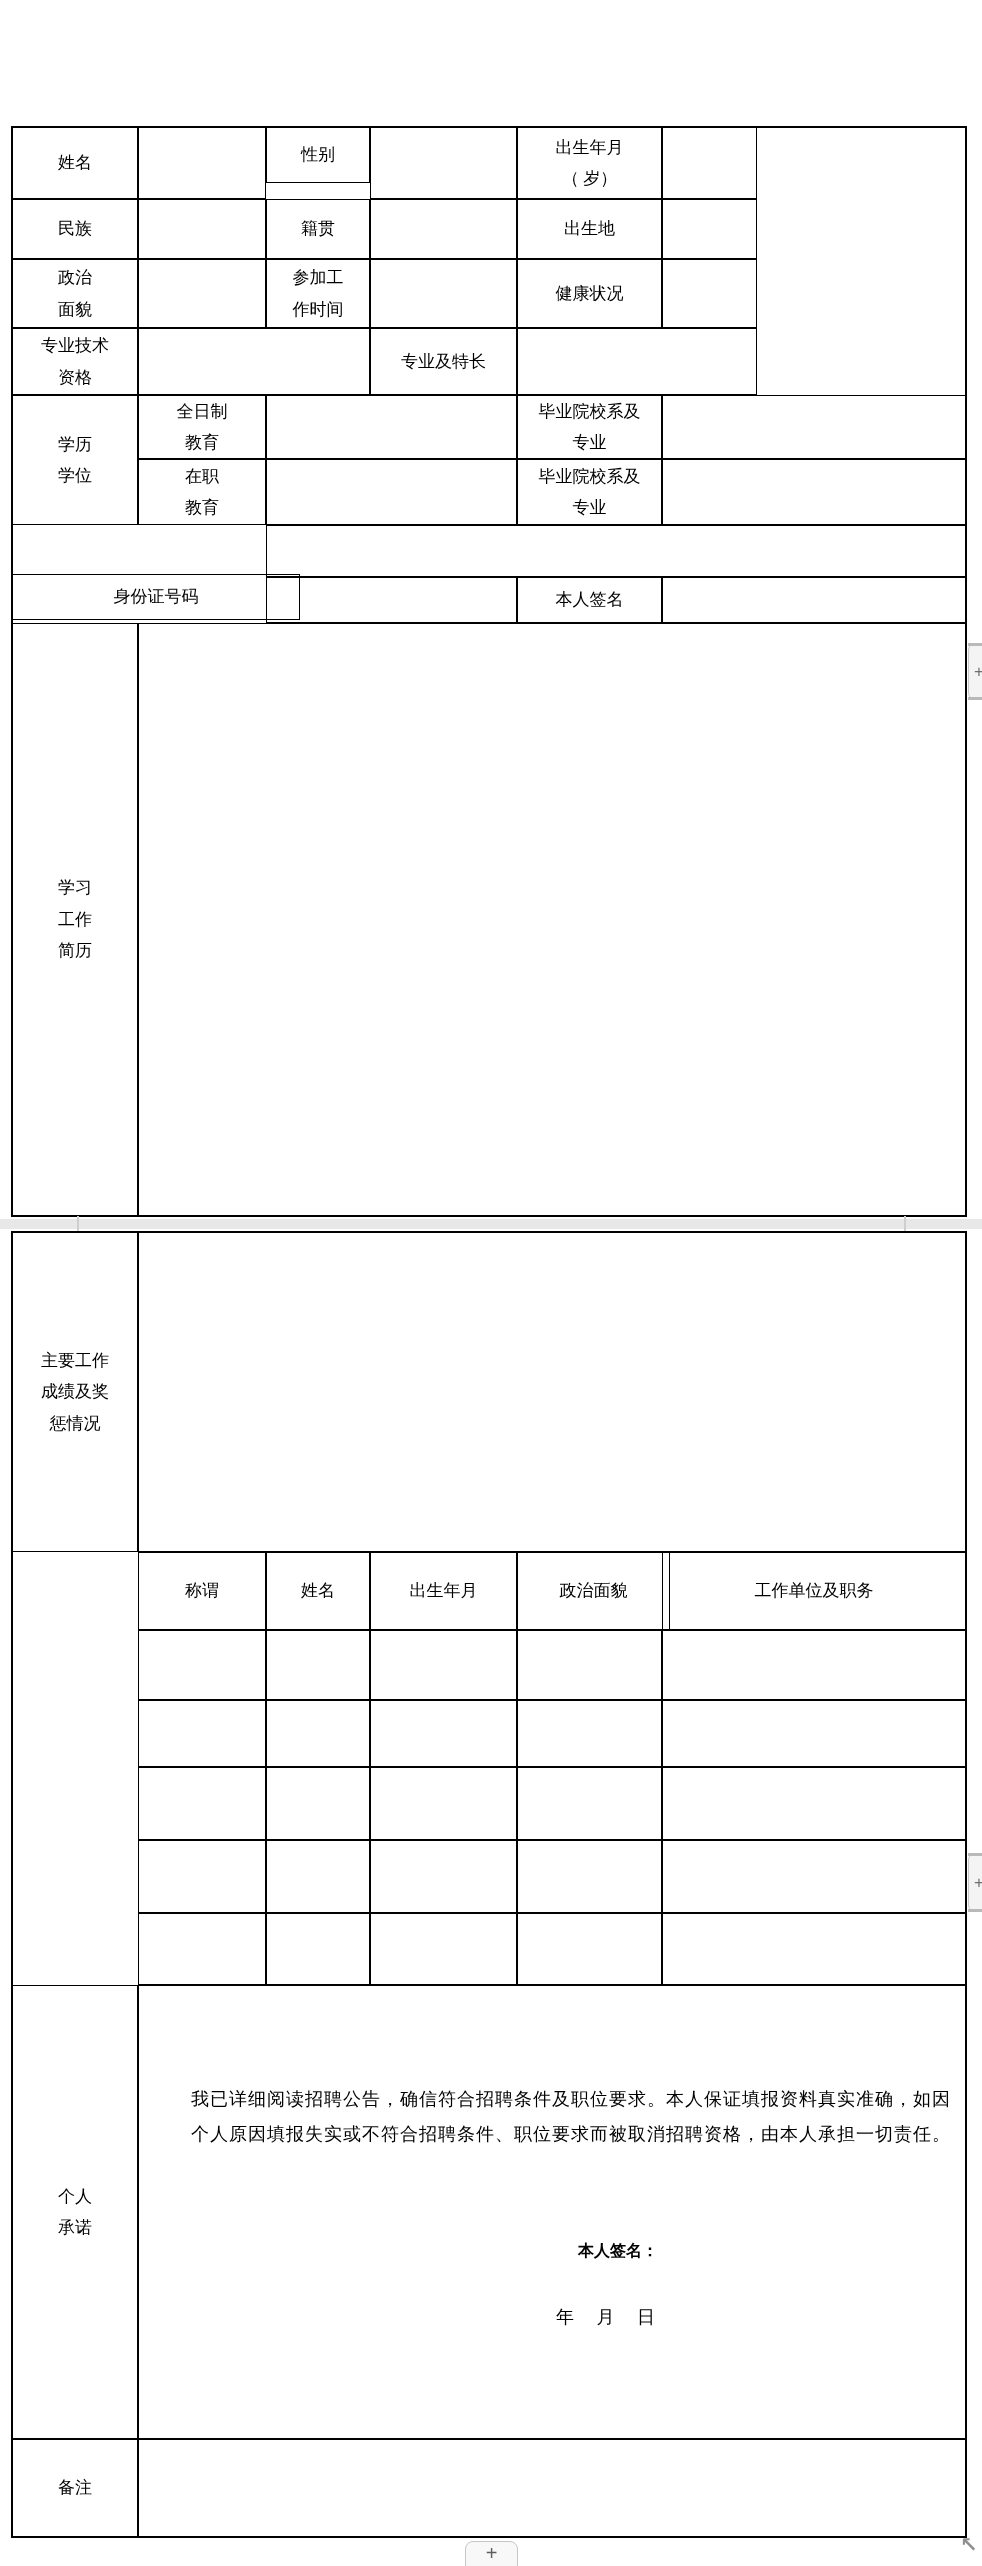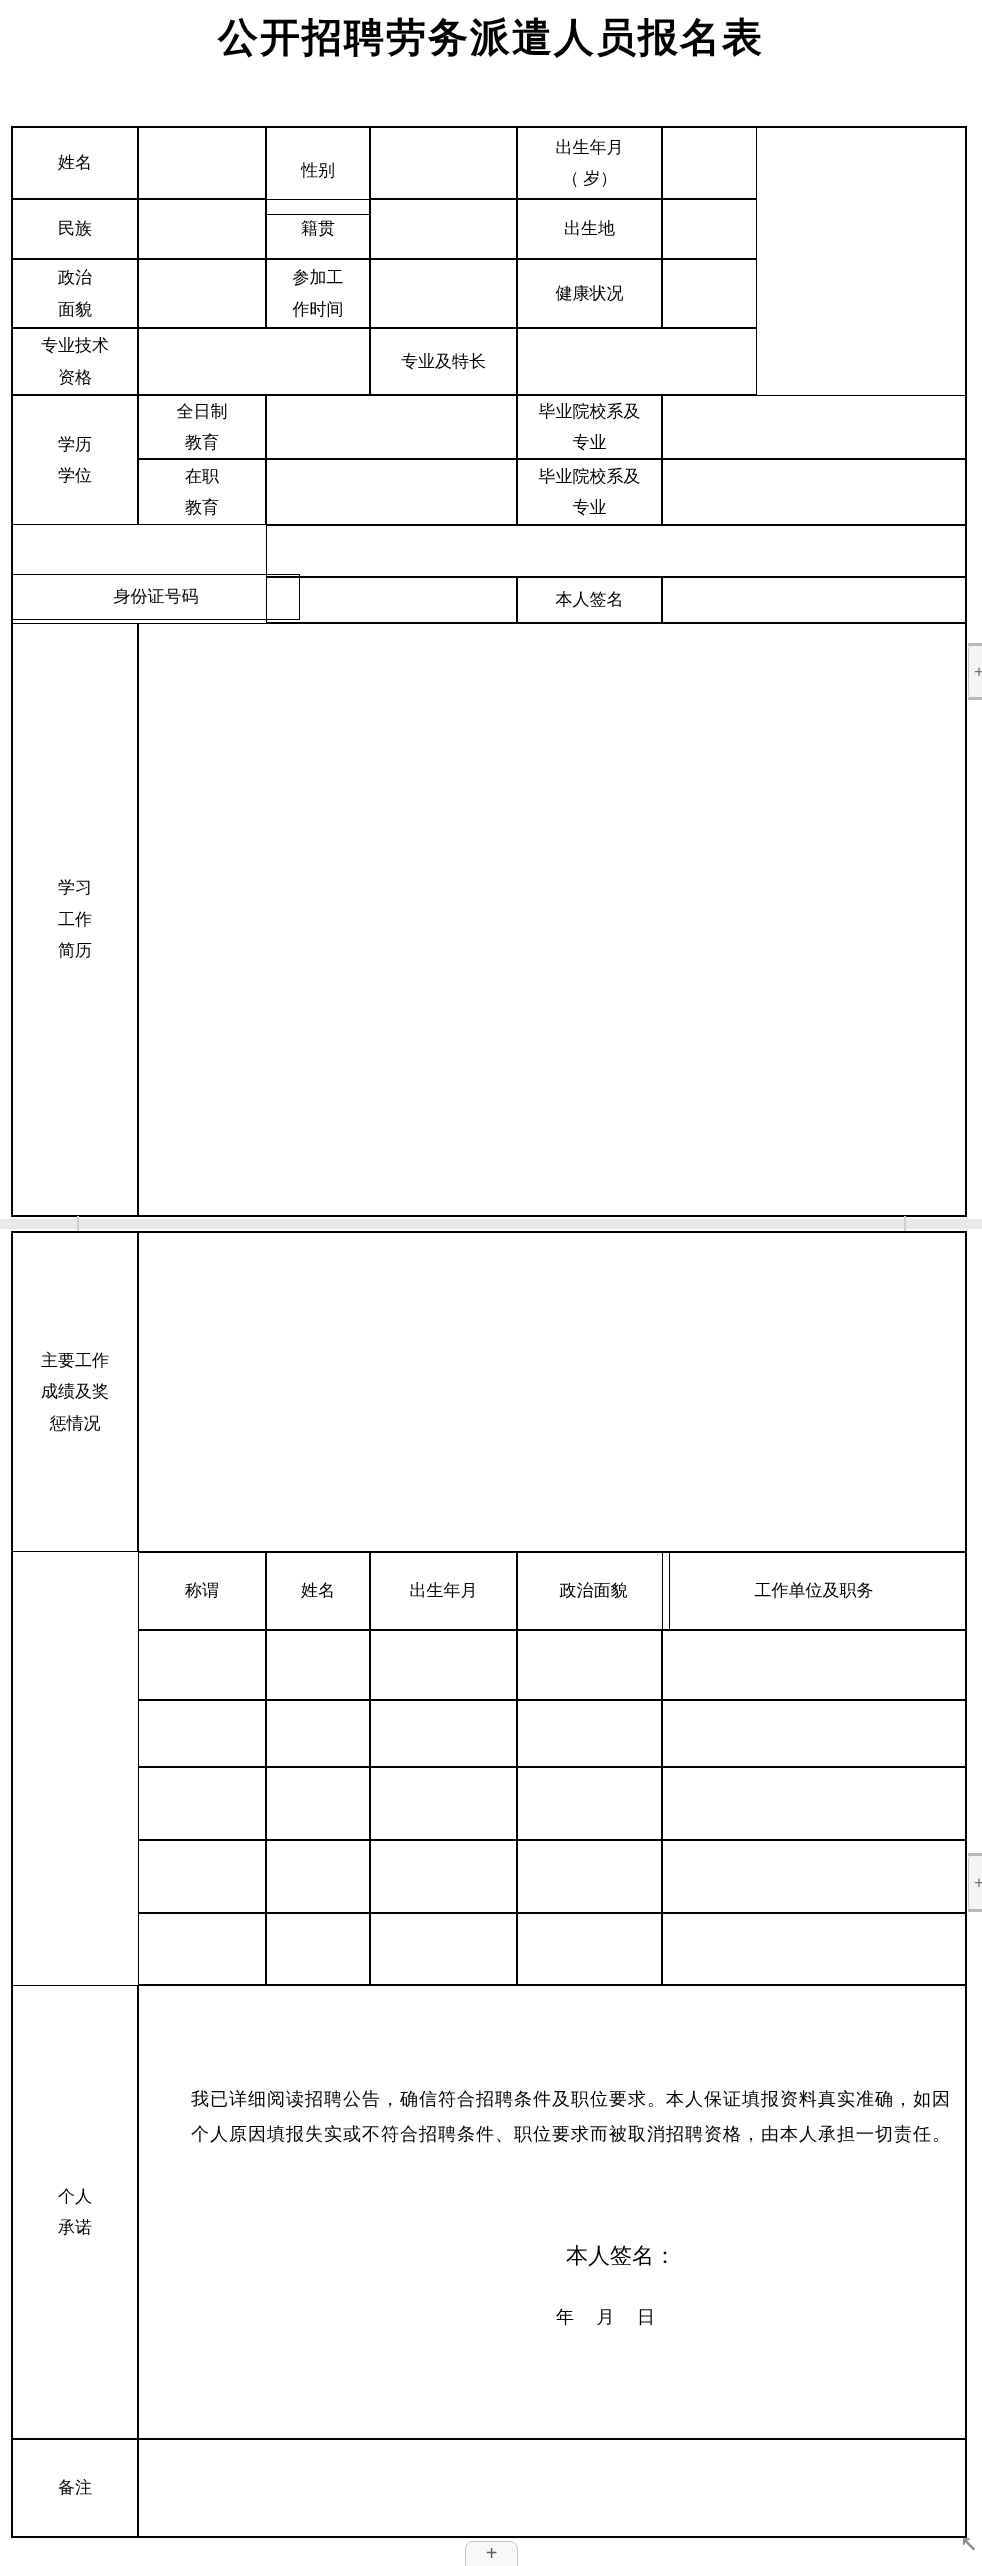--- a/index.html
+++ b/index.html
@@ -21,21 +21,21 @@
   }
   .outline{
     position:absolute;box-sizing:border-box;border:2px solid #000;
     pointer-events:none;background:transparent;
   }
   .promise-cell{display:block;text-align:right;white-space:normal;}
   .promise-text{
     margin:96px 14px 0 16px;text-indent:2em;font-size:18px;line-height:1.95;
     letter-spacing:1px;
   }
-  .promise-sig{position:absolute;left:427px;top:250px;font-size:22px;}
+  .promise-sig{position:absolute;left:439px;top:250px;font-size:16px;font-weight:bold;}
   .promise-date{position:absolute;left:417px;top:315px;font-size:18px;white-space:pre;}
   .page-gap{position:absolute;left:0;top:1219px;width:982px;height:10px;background:#e8e8e8;}
   .gap-stub{position:absolute;width:2px;height:17px;top:1216px;background:#cfcfcf;}
   .side-pill{
     position:absolute;left:968px;width:26px;box-sizing:border-box;
     background:#f4f4f4;border:1px solid #c6c6c6;border-radius:7px;
     display:flex;align-items:center;justify-content:flex-start;
     font-size:17px;color:#6f6f6f;padding-left:5px;
     font-family:"Liberation Sans",sans-serif;
   }
@@ -50,25 +50,24 @@
   .cursor{
     position:absolute;left:960px;top:2533px;font-size:21px;color:#8f8f8f;
     font-weight:bold;font-family:"DejaVu Sans",sans-serif;
   }
 </style>
 </head>
 <body>
 
 <div class="page">
 
-  <div class="doc-title">公开招聘劳务派遣人员报名表</div>
 
   <div class="c" style="left:12px;top:127px;width:126px;height:72px">姓名</div>
   <div class="c" style="left:138px;top:127px;width:128px;height:72px"></div>
-  <div class="c" style="left:266px;top:127px;width:104px;height:88px">性别</div>
+  <div class="c" style="left:266px;top:127px;width:104px;height:56px">性别</div>
   <div class="c" style="left:370px;top:127px;width:147px;height:72px"></div>
   <div class="c" style="left:517px;top:127px;width:145px;height:72px">出生年月
 （ 岁）</div>
   <div class="c" style="left:662px;top:127px;width:95px;height:72px"></div>
 
   <div class="c" style="left:12px;top:199px;width:126px;height:60px">民族</div>
   <div class="c" style="left:138px;top:199px;width:128px;height:60px"></div>
   <div class="c" style="left:266px;top:199px;width:104px;height:60px">籍贯</div>
   <div class="c" style="left:370px;top:199px;width:147px;height:60px"></div>
   <div class="c" style="left:517px;top:199px;width:145px;height:60px">出生地</div>

